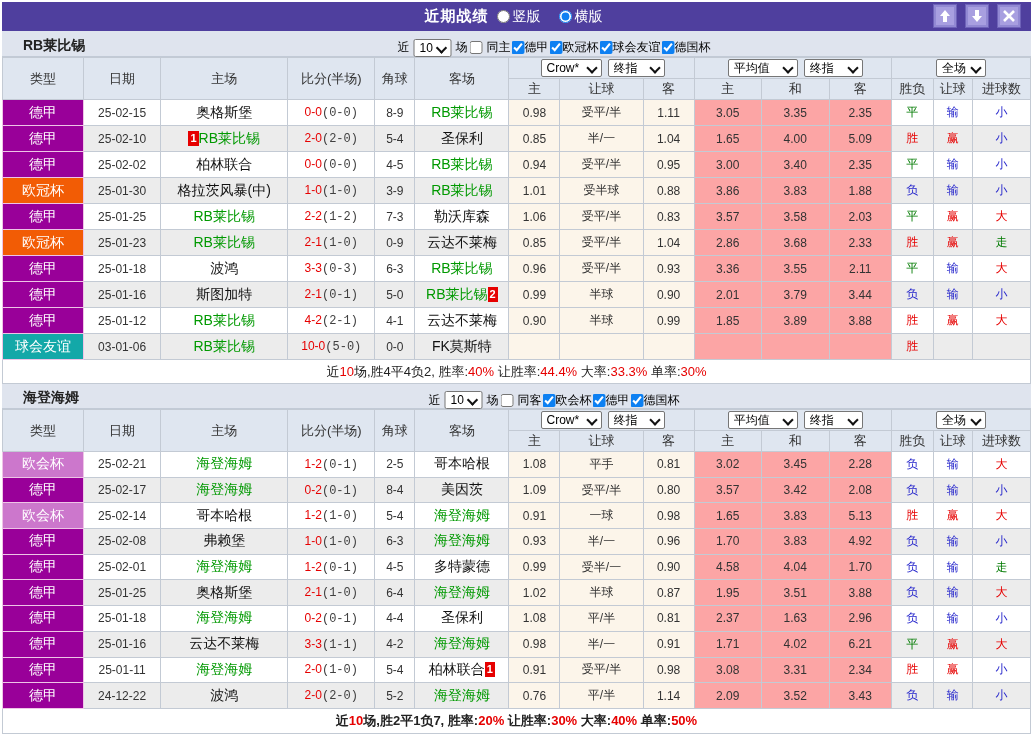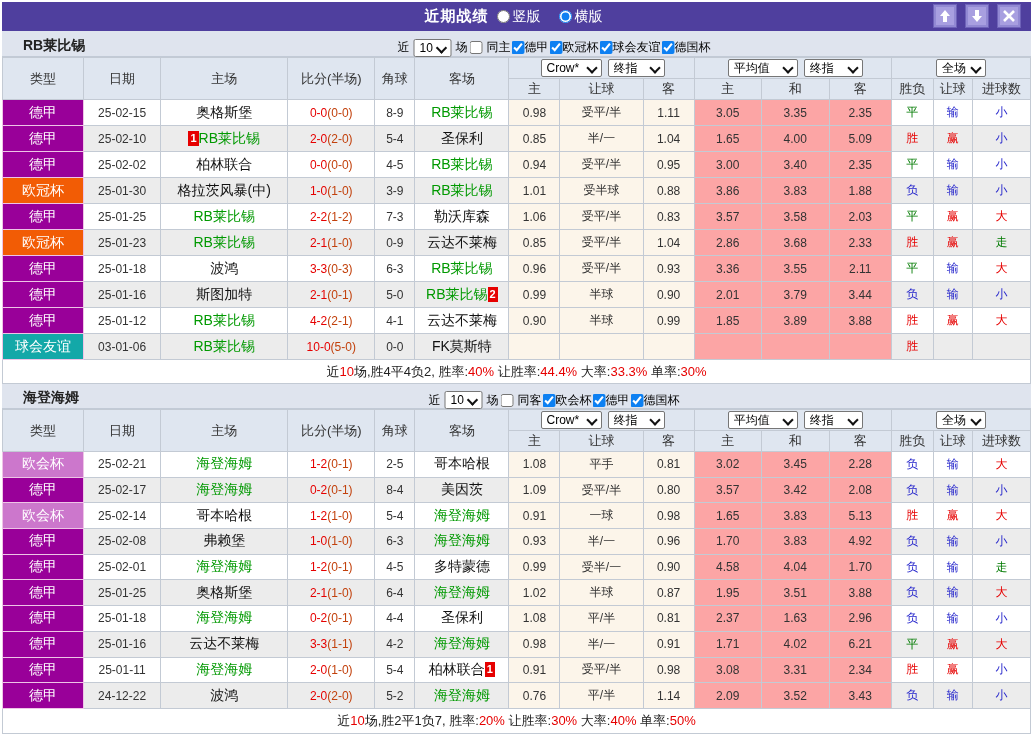--- a/index.html
+++ b/index.html
@@ -72,30 +72,30 @@
   tbody tr.even td { background: #ececec; }
   tbody tr.odd td { background: #ffffff; }
   tbody td.c-type { color: #fff; font-size: 14px; border-color: #eec4e6; }
   tbody td.c-team { font-size: 14px; color: #111; }
   tbody tr.odd td.c-asian, tbody tr.even td.c-asian { background: #fcf5ea; }
   tbody tr.odd td.c-euro, tbody tr.even td.c-euro { background: #fca5a5; }
   .green-team { color: #009900; }
   .t-red { color: #e60000; }
   .t-blue { color: #2626cc; }
   .t-green { color: #007a00; }
-  .score-ht { color: #c2410c; }
+  .score-ht { color: #404040; font-family: Liberation Mono, monospace; }
   .badge {
     display: inline-block; background: #e60000; color: #fff;
     font-size: 11px; line-height: 15px; height: 15px; padding: 0 2px;
     vertical-align: 1px; font-weight: bold;
   }
   tr.summary td { height: 24px; font-size: 13px; background: #fff; color: #222; }
   .sec-1 .section-bar, .section-bar.sec-1 { height: 25px; }
   table.sec-1 tbody td { height: 25.7px; }
-  table.sec-1 tr.summary td { height: 25px; }
+  table.sec-1 tr.summary td { height: 25px; font-weight: bold; }
   tr.summary .t-red { color: #e60000; }
 </style>
 </head>
 <body>
 
 <div class="titlebar" data-name="title-bar">
   <span class="title" data-name="page-title">近期战绩</span>
   <span class="radios" data-name="layout-radio-group">
     <label data-name="radio-vertical-label">
       <input type="radio" name="layout" data-name="radio-vertical" style="">

